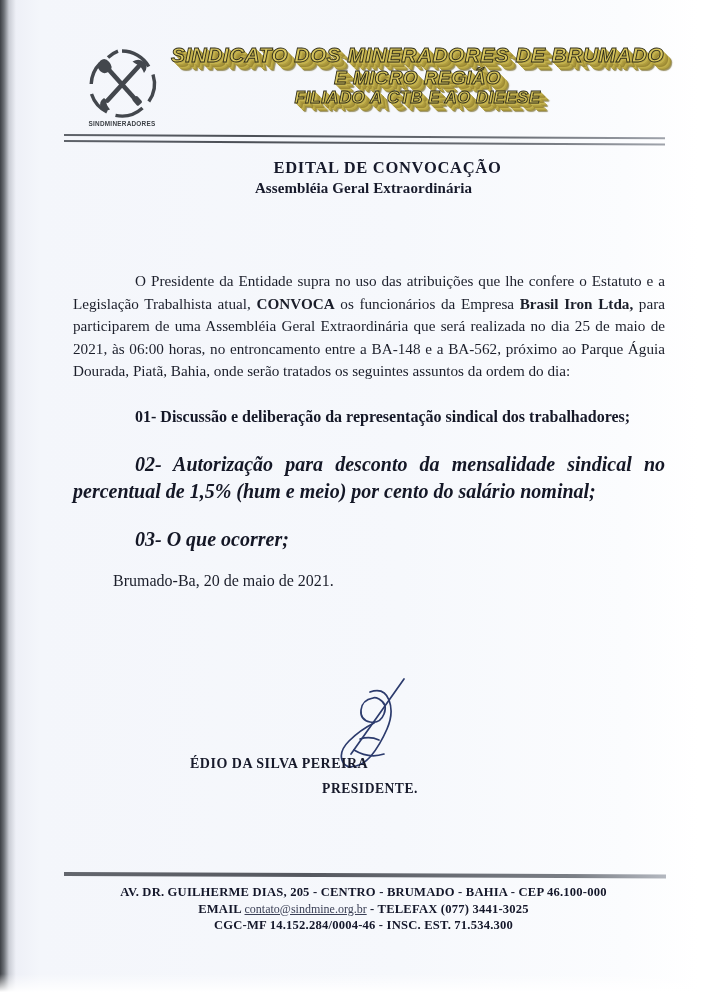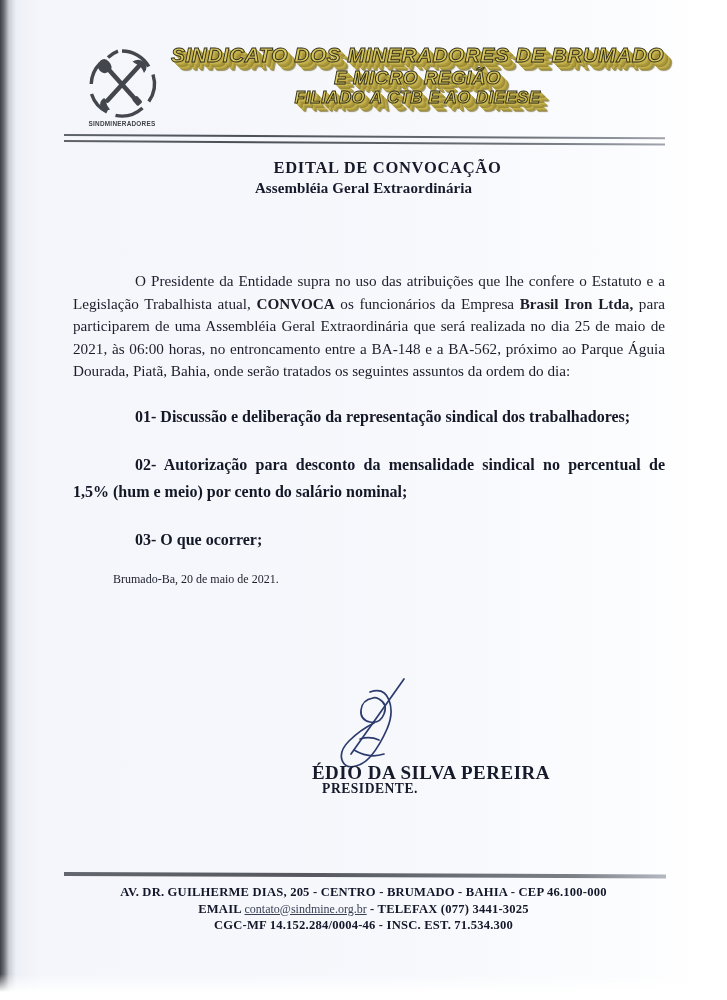--- a/index.html
+++ b/index.html
@@ -182,36 +182,36 @@
   }
   p.item {
     margin: 0 0 0 0;
     font-size: 16px;
     line-height: 27px;
     text-align: justify;
     text-indent: 62px;
     font-weight: bold;
     color: #141726;
   }
-  p.item.ital { font-size: 16px; }
+  p.item.ital { font-style: italic; font-size: 20px; }
   p.item.spaced { margin-top: 21px; }
   p.item.short { text-align: left; }
 
   p.closing {
     margin: 26px 0 0 0;
     font-size: 15.2px;
     line-height: 22.6px;
     text-align: justify;
     text-indent: 48px;
     color: #1b1e2a;
   }
 
   .datentry {
     margin: 19px 0 0 0;
-    font-size: 12px;
+    font-size: 16px;
     text-indent: 40px;
     color: #1b1e2a;
   }
 
   
   .sign-area {
     position: absolute;
     left: 190px;
     top: 676px;
     width: 360px;
@@ -222,24 +222,24 @@
     left: 120px;
     top: 0px;
     width: 120px;
     height: 112px;
   }
   .sign-ink svg { display: block; }
 
   .sign-name {
     position: absolute;
     left: 0;
-    top: 86px;
+    top: 80px;
     width: 360px;
-    text-align: right;
-    font-size: 19px;
+    text-align: left;
+    font-size: 14px;
     font-weight: bold;
     letter-spacing: 0.5px;
     color: #171a2b;
   }
   .sign-role {
     position: absolute;
     left: 0;
     top: 105px;
     width: 360px;
     text-align: center;

